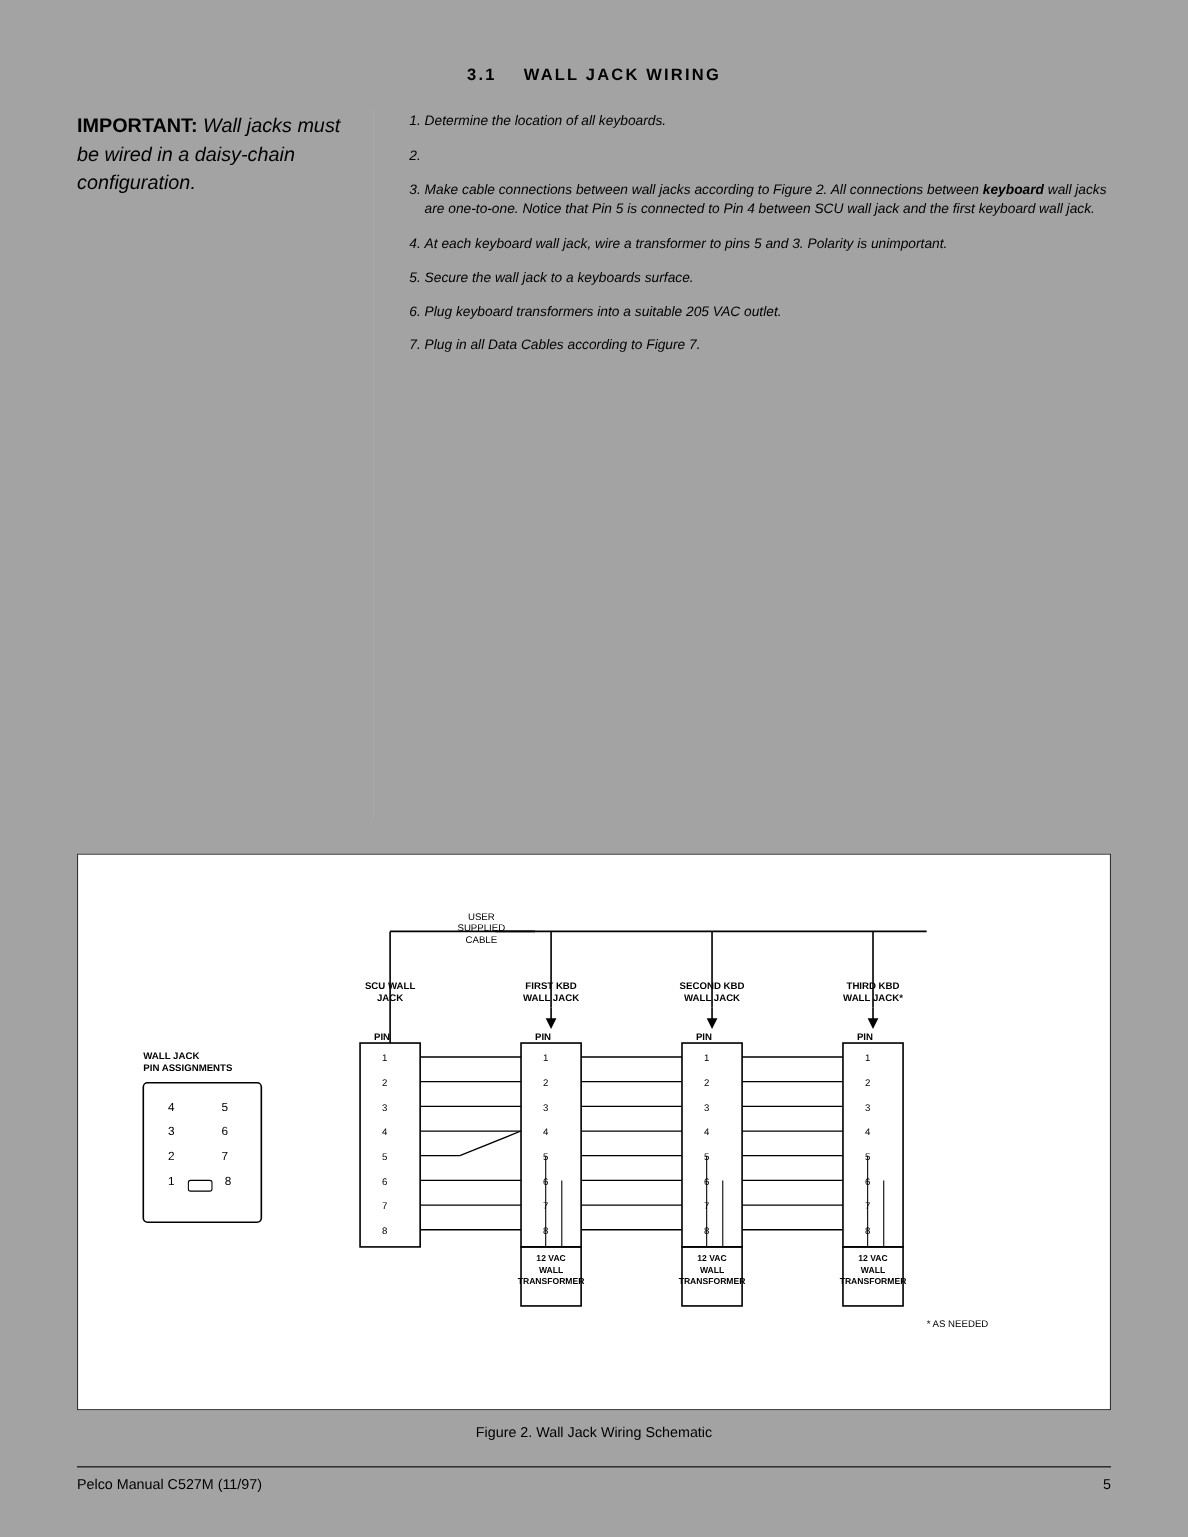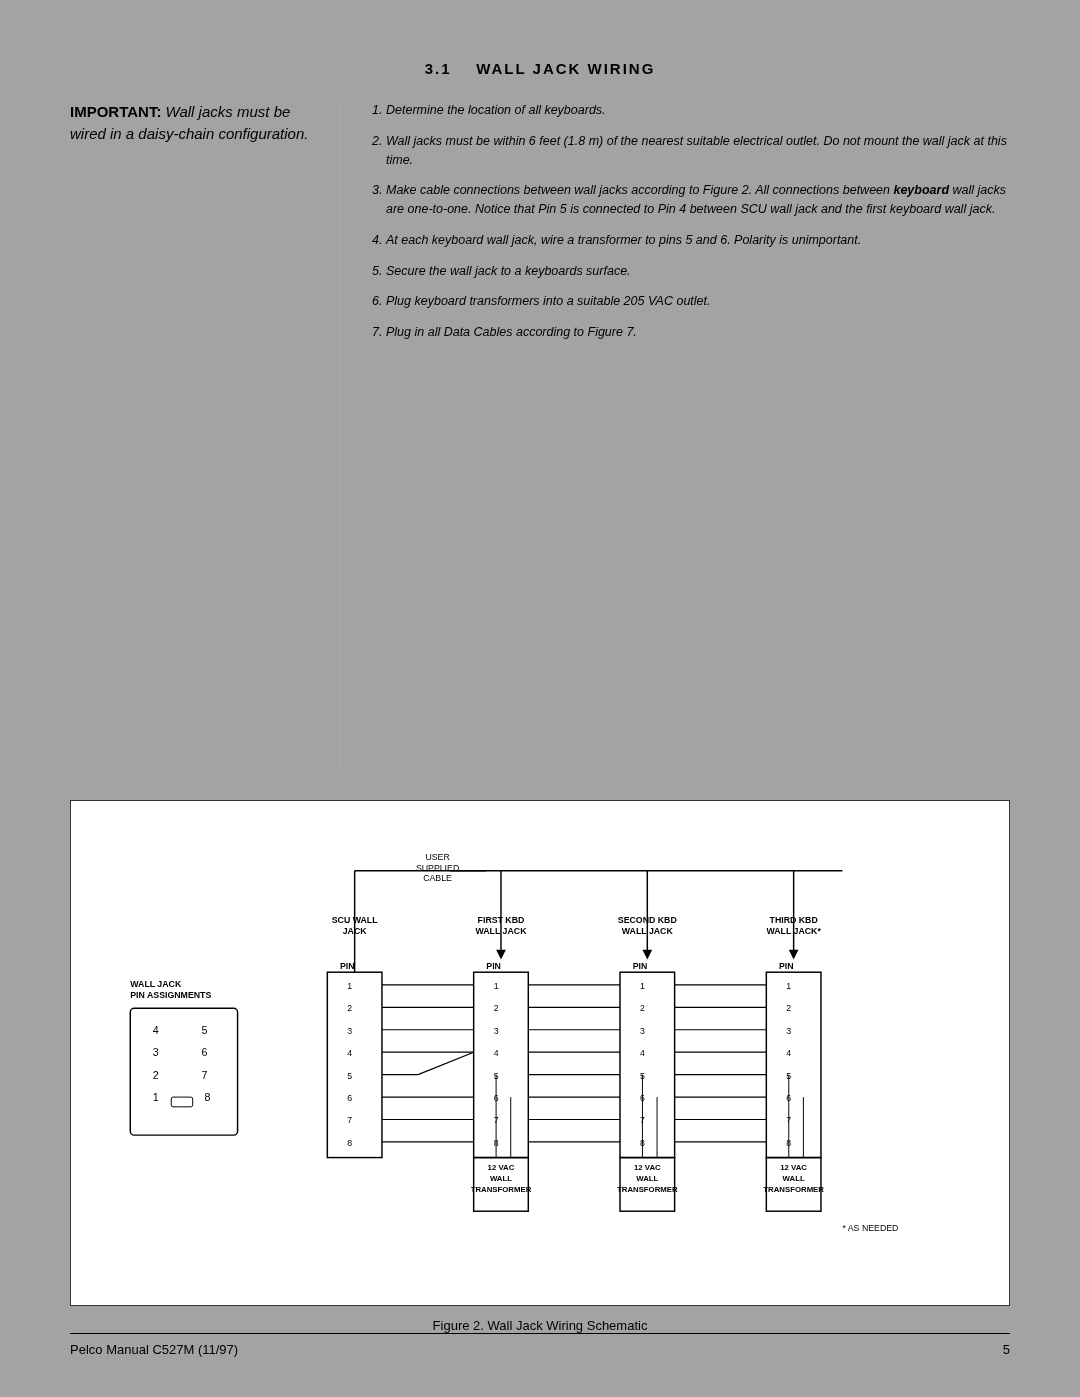--- a/index.html
+++ b/index.html
@@ -37,21 +37,21 @@
       flex-direction: row;
       gap: 0;
       flex: 1;
     }
 
     .left-col {
       width: 270px;
       min-width: 270px;
       padding-right: 20px;
       border-right: 1px solid #aaa;
-      font-size: 15px;
+      font-size: 18px;
       line-height: 1.45;
     }
 
     .left-col .important-label {
       font-weight: bold;
     }
 
     .right-col {
       flex: 1;
       padding-left: 28px;
@@ -104,20 +104,21 @@
       width: 100%;
       display: block;
     }
 
     
     .page-footer {
       display: flex;
       justify-content: space-between;
       align-items: center;
       border-top: 1.5px solid #000;
+      margin-top: 24px;
       padding-top: 8px;
       font-size: 13px;
     }
   </style>
 </head>
 <body>
 
 <div class="page">
 
   <div class="section-heading">
@@ -135,29 +136,28 @@
     </div>
 
     <div class="right-col">
       <ol>
 
         <li>
           <span>Determine the location of all keyboards.</span>
         </li>
 
         <li>
-          <p class="sub-para">Wall jacks must be within 6 feet (1.8 m) of the nearest suitable electrical outlet. Do not mount the wall jack at this time.</p>
         </li>
 
         <li>
           <span>Make cable connections between wall jacks according to Figure 2. All connections between <strong>keyboard</strong> wall jacks are one-to-one. Notice that Pin 5 is connected to Pin 4 between SCU wall jack and the first keyboard wall jack.</span>
         </li>
 
         <li>
-          <span>At each keyboard wall jack, wire a transformer to pins 5 and 6. Polarity is unimportant.</span>
+          <span>At each keyboard wall jack, wire a transformer to pins 5 and 3. Polarity is unimportant.</span>
         </li>
 
         <li>
           <span>Secure the wall jack to a keyboards surface.</span>
         </li>
 
         <li>
           <span>Plug keyboard transformers into a suitable 205 VAC outlet.</span>
         </li>
 

